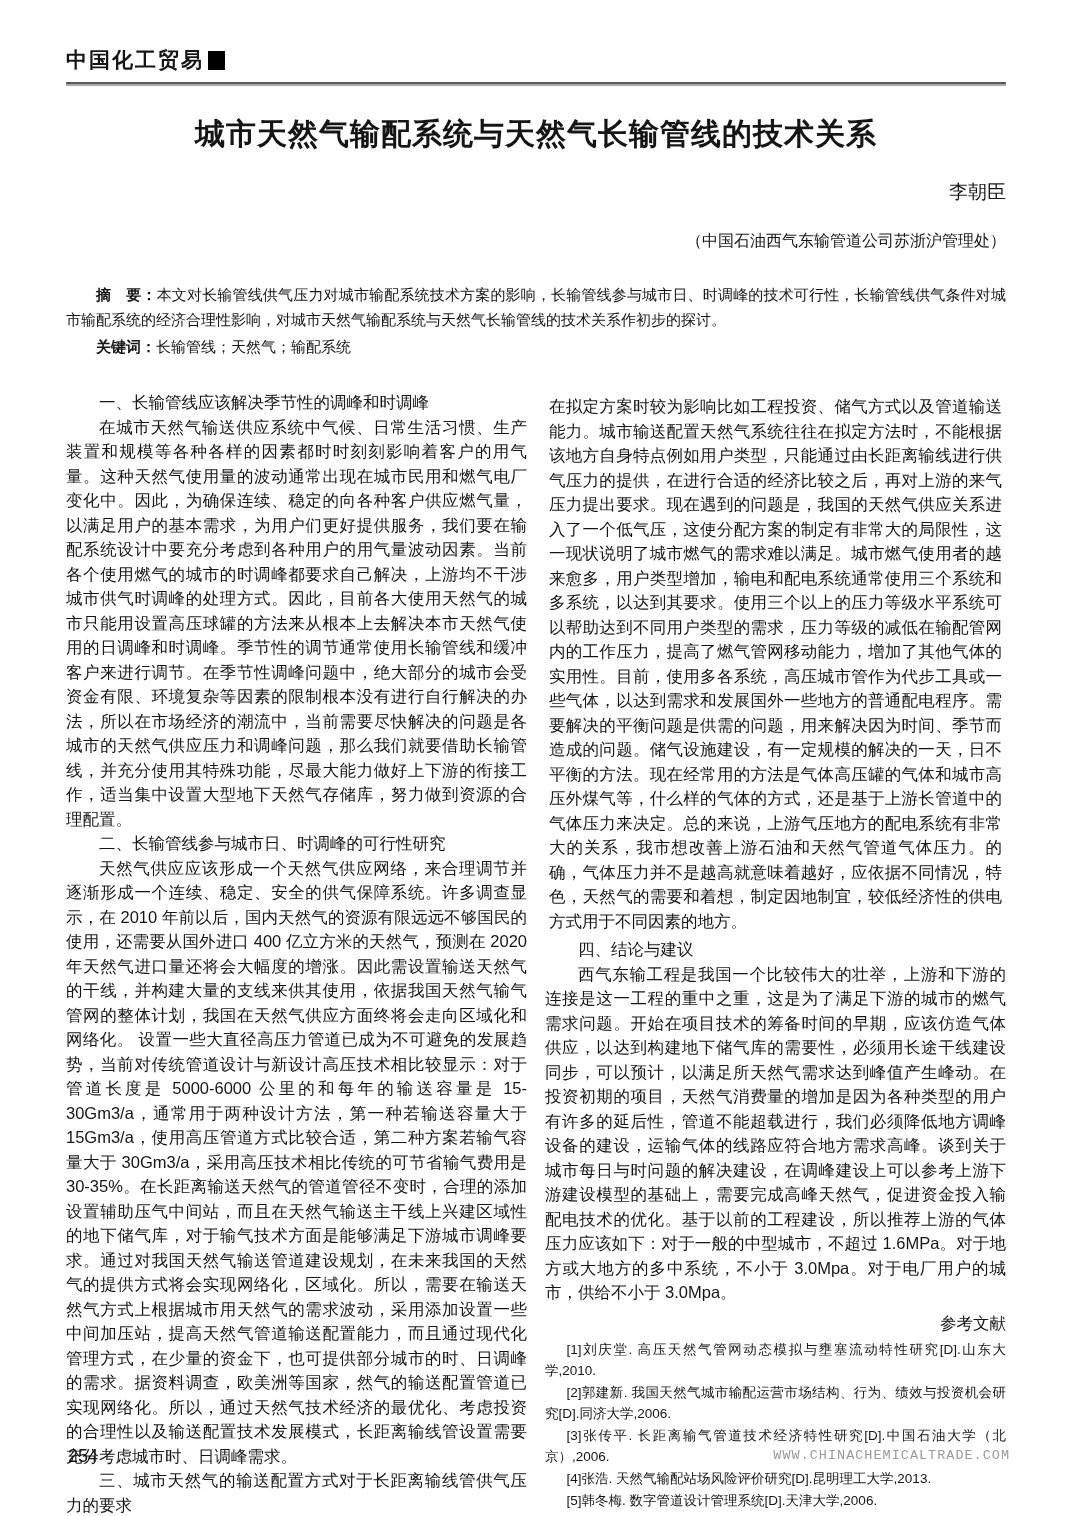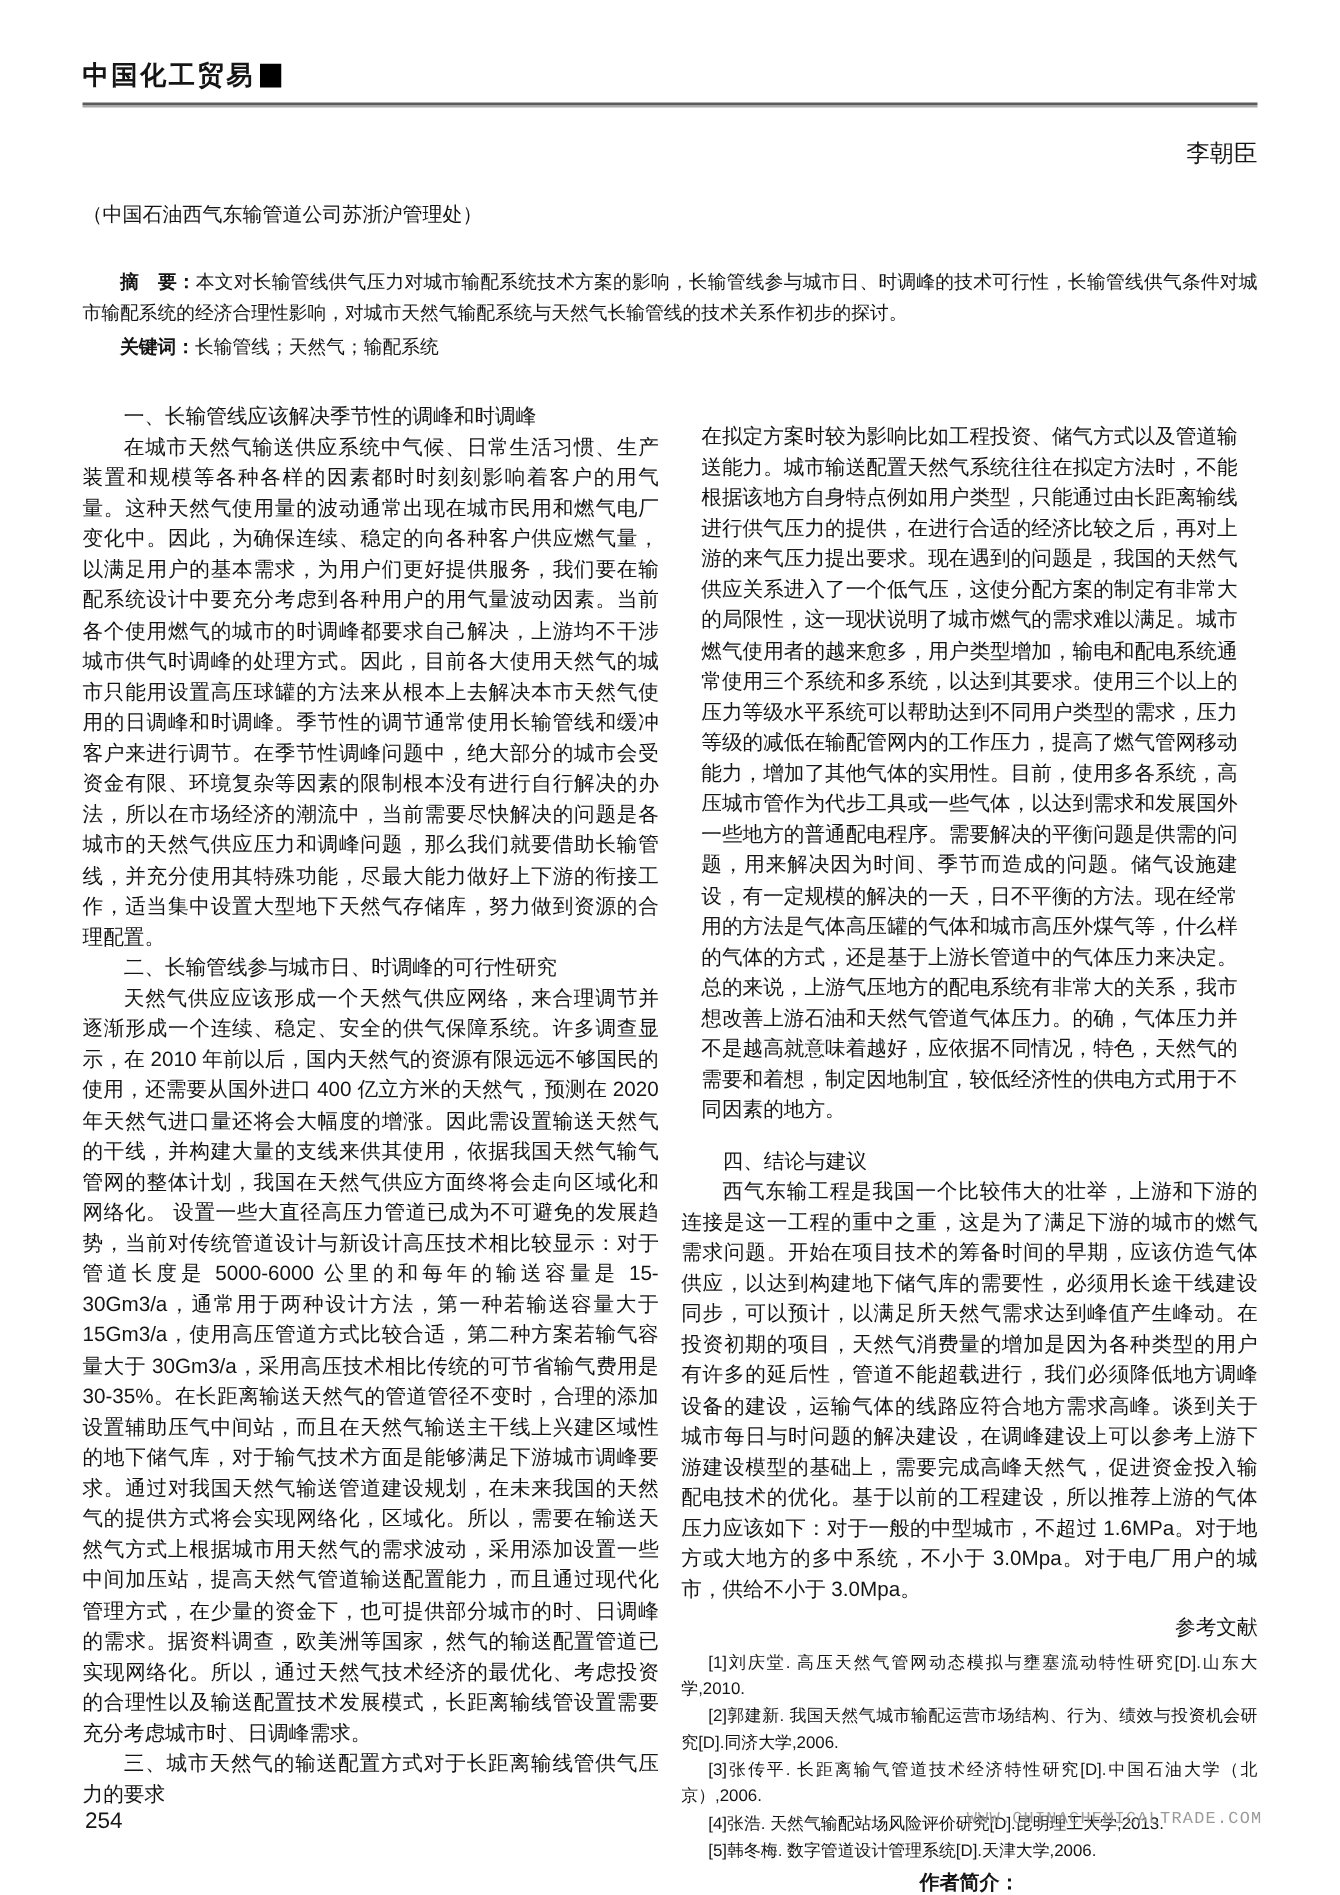--- a/index.html
+++ b/index.html
@@ -16,33 +16,33 @@
   .content{position:absolute;left:66px;top:46px;width:940px;}
 
   
   .masthead-row{display:flex;align-items:center;font-weight:bold;font-size:21px;letter-spacing:2px;}
   .masthead-square{display:inline-block;width:17px;height:19px;background:#000;margin-left:4px;}
   .masthead-rule{margin-top:8px;height:4px;background:linear-gradient(#5a5a5a 0 55%,#a8a8a8 55% 100%);}
 
   
   .article-title{margin-top:28px;text-align:center;font-size:30px;font-weight:bold;letter-spacing:1px;}
   .article-author{margin-top:24px;text-align:right;font-size:19px;font-family:"Liberation Serif",serif;}
-  .article-affiliation{margin-top:26px;text-align:left;font-size:16px;font-family:"Liberation Serif",serif;}
+  .article-affiliation{margin-top:26px;text-align:right;font-size:16px;font-family:"Liberation Serif",serif;}
 
   
   .abstract{margin-top:30px;font-family:"Liberation Serif",serif;font-size:15px;line-height:25px;text-align:justify;}
   .abstract .lead{text-indent:2em;}
   .inline-label{font-weight:bold;font-family:"Liberation Sans",sans-serif;}
   .keywords-line{margin-top:1px;text-indent:2em;}
 
   
   .columns{margin-top:30px;display:flex;gap:18px;}
   .col{width:462px;font-size:16.5px;line-height:24.5px;text-align:justify;}
   .col .para,.col .heading{text-indent:2em;margin:0;}
-  .col .para-noindent{text-indent:0;margin:16px;}
+  .col .para-noindent{text-indent:0;margin:4px;}
 
   
   .ref-heading{text-align:right;font-size:16.5px;margin:6px 0 4px;}
   .refs .ref-item{font-size:13.5px;line-height:21px;text-indent:1.6em;margin:0 0 1px;text-align:justify;}
 
   
   .bio{position:relative;height:120px;margin-top:4px;font-family:"Liberation Serif",serif;font-size:15px;}
   .bio-heading{position:absolute;top:0;left:0;width:100%;text-align:center;font-family:"Liberation Sans",sans-serif;font-weight:bold;font-size:16px;}
 
   
@@ -54,20 +54,21 @@
 
 <div class="page">
   <div class="content">
 
     <div class="masthead-row">
       <span>中国化工贸易</span>
       <span class="masthead-square"></span>
     </div>
     <div class="masthead-rule"></div>
 
+    <div class="article-title">城市天然气输配系统与天然气长输管线的技术关系</div>
     <div class="article-author">李朝臣</div>
     <div class="article-affiliation">（中国石油西气东输管道公司苏浙沪管理处）</div>
 
     <div class="abstract">
       <div class="lead">
         <span class="inline-label">摘　要：</span><span>本文对长输管线供气压力对城市输配系统技术方案的影响，长输管线参与城市日、时调峰的技术可行性，长输管线供气条件对城市输配系统的经济合理性影响，对城市天然气输配系统与天然气长输管线的技术关系作初步的探讨。</span>
       </div>
       <div class="keywords-line">
         <span class="inline-label">关键词：</span><span>长输管线；天然气；输配系统</span>
       </div>

